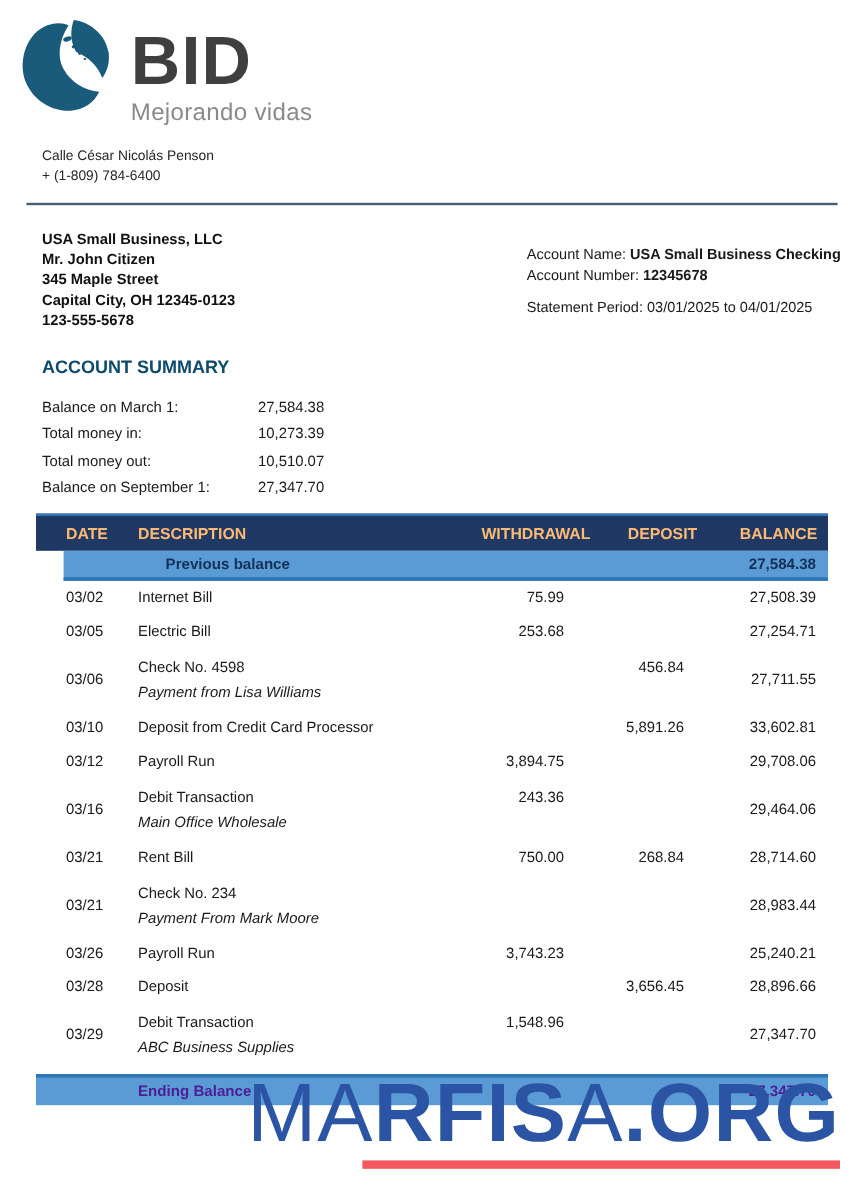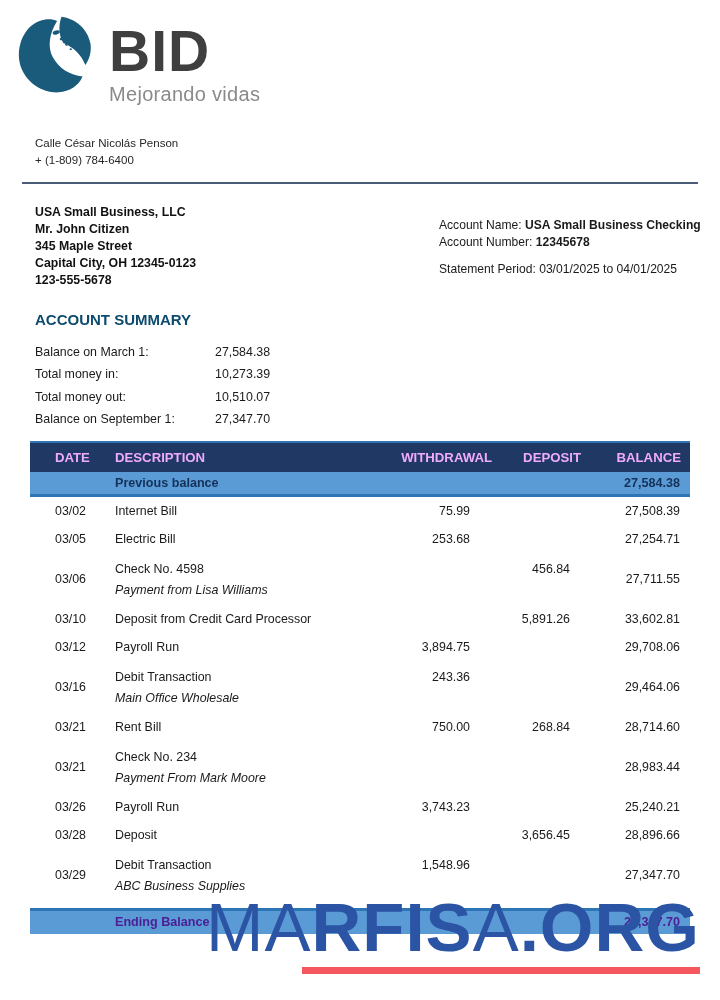--- a/index.html
+++ b/index.html
@@ -8,21 +8,21 @@
     position:relative; width:720px; height:1000px; background:#ffffff;
     margin:0 auto; overflow:hidden;
     font-family:"Liberation Sans", sans-serif; color:#1a1a1a;
   }
   
   .logo-row { display:flex; align-items:flex-end; margin:10px 0 0 14px; }
   .logo-mark { width:88px; height:96px; flex:0 0 auto; }
   .logotype { margin-left:7px; padding-top:12px; }
   .brand-name { font-size:57px; font-weight:800; color:#3f3f3f; line-height:0.95; letter-spacing:1px; }
   .brand-tagline { font-size:20px; color:#8a8a8a; margin-top:5px; letter-spacing:0.3px; }
-  .bank-address { margin:29px 0 0 35px; font-size:11.5px; line-height:17px; color:#262626; }
+  .bank-address { margin:16px 0 0 35px; font-size:11.5px; line-height:17px; color:#262626; }
   .divider { border:none; border-top:2px solid #4a5d78; margin:13px 22px 0 22px; }
 
   
   .info-row { display:flex; justify-content:space-between; margin:20px 35px 0 35px; }
   .customer-block { font-size:12.3px; font-weight:bold; line-height:17px; color:#111; }
   .account-block { font-size:12.1px; line-height:17px; width:246px; white-space:nowrap; padding-top:13px; }
   .account-block .val { font-weight:bold; }
   .period-line { margin-top:10px; }
 
   
@@ -34,21 +34,21 @@
   
   .transactions { margin:10px 30px 0 30px; }
   .cell { flex:0 0 auto; }
   .c-date { width:85px; padding-left:25px; }
   .c-desc { flex:1 1 auto; }
   .c-w { width:150px; text-align:right; }
   .c-d { width:90px;  text-align:right; }
   .c-b { width:105px; text-align:right; }
 
   .t-head { display:flex; align-items:center; height:31px; background:#1F3864;
-            border-top:2px solid #2E75B6; color:#f0abfc; font-weight:bold; font-size:13.2px; }
+            border-top:2px solid #2E75B6; color:#fdba74; font-weight:bold; font-size:13.2px; }
   .t-head .c-w { padding-right:3px; } .t-head .c-d { padding-right:4px; } .t-head .c-b { padding-right:9px; }
 
   .t-prev, .t-end { display:flex; align-items:center; background:#5B9BD5;
             font-weight:bold; color:#14315a; font-size:12.6px; }
   .t-prev { height:25px; border-bottom:3px solid #2E75B6; }
   .t-end  { height:26px; border-top:3px solid #2E75B6; margin-top:7px; color:#4c1d95; }
   .t-prev .c-b, .t-end .c-b { padding-right:10px; }
 
   .t-row { display:flex; align-items:center; height:28px; font-size:12.4px; color:#1a1a1a; }
   .t-row .c-w { padding-right:25px; }
@@ -134,21 +134,21 @@
 
   <div class="transactions">
     <div class="t-head" style="background: rgb(31, 56, 100); border-top-color: rgb(46, 117, 182);">
       <div class="cell c-date">DATE</div>
       <div class="cell c-desc">DESCRIPTION</div>
       <div class="cell c-w">WITHDRAWAL</div>
       <div class="cell c-d">DEPOSIT</div>
       <div class="cell c-b">BALANCE</div>
     </div>
 
-    <div class="t-prev" style="background: rgb(91, 155, 213); border-bottom-color: rgb(46, 117, 182);">
+    <div class="t-prev" style="background: rgb(91, 155, 213); border-bottom-color: rgb(46, 117, 182); margin-left: 23px;">
       <div class="cell c-date"></div>
       <div class="cell c-desc">Previous balance</div>
       <div class="cell c-w"></div>
       <div class="cell c-d"></div>
       <div class="cell c-b">27,584.38</div>
     </div>
 
     <div id="t-body">
   <div class="t-row">
     <div class="cell c-date">03/02</div>

